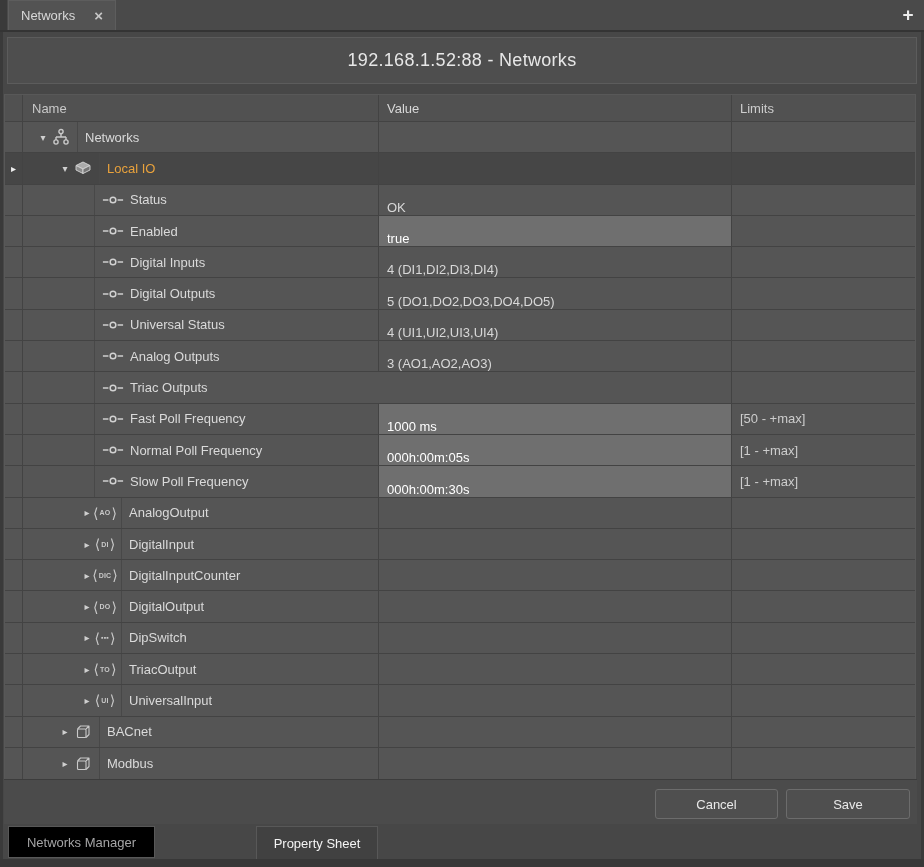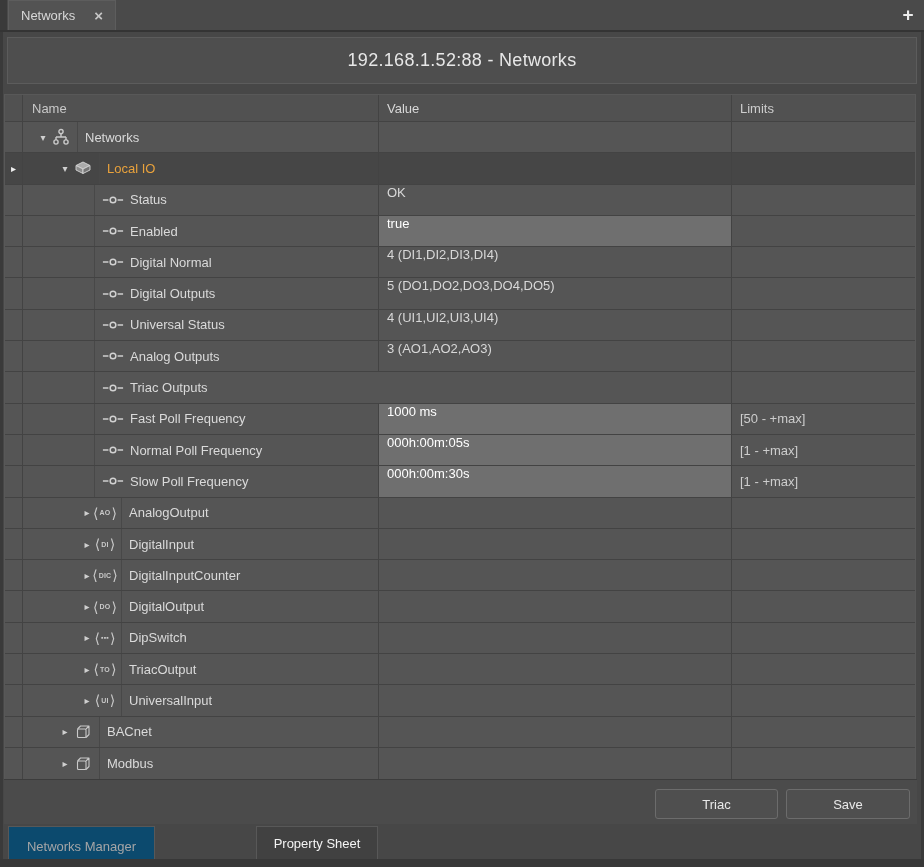--- a/index.html
+++ b/index.html
@@ -37,41 +37,41 @@
   .indent{flex:none;}
   .expander{flex:none;width:14px;display:flex;align-items:center;justify-content:center;
             color:#cfcfcf;font-size:10px;}
   .iconslot{flex:none;width:22px;display:flex;align-items:center;justify-content:center;
             margin-right:5px;}
   .content{flex:1;display:flex;align-items:center;border-left:1px solid #484848;
            padding-left:7px;min-width:0;}
   .content .iconslot{margin-right:6px;}
   .label{font-size:13px;color:#dadada;white-space:nowrap;}
   .label.accent{color:var(--accent,#e9a23c);}
-  .valuec{width:353px;border-right:1px solid #434343;display:flex;align-items:flex-start;
+  .valuec{width:353px;border-right:1px solid #434343;display:flex;align-items:flex-end;
           padding-left:8px;font-size:13px;color:#d8d8d8;white-space:nowrap;}
   .valuec.editable{background:var(--edit-bg,#6f6f6f);color:#ffffff;}
   .limitsc{width:183px;display:flex;align-items:center;padding-left:8px;font-size:13px;
            color:#cdcdcd;white-space:nowrap;}
   
   .badge{display:inline-flex;align-items:center;color:#c9c9c9;}
   .badge .br{font-size:14px;line-height:1;}
   .badge .tx{font-style:normal;font-size:7px;font-weight:bold;letter-spacing:.2px;margin:0 1px;}
   
   .btnbar{position:absolute;left:4px;top:779px;width:913px;height:45px;background:#4b4b4b;
           border-top:1px solid #3c3c3c;display:flex;justify-content:flex-end;
           align-items:flex-start;padding:9px 7px 0 0;gap:8px;}
   .btn{height:30px;background:#4f4f4f;border:1px solid #6c6c6c;border-radius:3px;
        color:#e9e9e9;font-size:13px;display:flex;align-items:center;justify-content:center;}
   .btn.cancel{width:123px;}
   .btn.save{width:124px;}
   
   .bottomtabs{position:absolute;left:8px;top:826px;height:33px;display:flex;gap:3px;}
-  .btab{height:40px;display:flex;align-items:center;justify-content:center;font-size:13px;
-        background:#0c4a6e;border:1px solid #585858;color:#a5a5a6;}
+  .btab{height:32px;display:flex;align-items:center;justify-content:center;font-size:13px;
+        background:#000000;border:1px solid #585858;color:#a5a5a6;}
   .btab.active{background:#414141;color:#f4f4f4;height:34px;}
   .btab.w1{width:147px;}.btab.w2{width:95px;margin-top:38px;}.btab.w3{width:122px;}
   .bottomstrip{position:absolute;left:0;top:859px;width:924px;height:8px;background:#383838;}
 </style>
 </head>
 <body>
 
 <div class="window">
 
   <div class="tabbar">
@@ -201,21 +201,21 @@
       <span class="expander"></span>
 
       <span class="content">
               <span class="iconslot">
                 <svg width="22" height="16" viewBox="0 0 24 16" fill="none" stroke="#d2d2d2" stroke-width="1.6">
                   <path d="M1 8 H7"></path>
                   <circle cx="12" cy="8" r="3.1"></circle>
                   <path d="M17 8 H23"></path>
                 </svg>
               </span>
-        <span class="label">Digital Normal</span>
+        <span class="label">Digital Inputs</span>
       </span>
     </div>
     <div class="cell valuec">
             <span>4 (DI1,DI2,DI3,DI4)</span>
           </div>
     <div class="cell limitsc">
             <span></span>
           </div>
   </div>
         <div class="row">
@@ -585,21 +585,21 @@
             <span></span>
           </div>
     <div class="cell limitsc">
             <span></span>
           </div>
   </div>
       </div>
   </div>
 
   <div class="btnbar">
-    <div class="btn cancel">Triac</div>
+    <div class="btn cancel">Cancel</div>
     <div class="btn save">Save</div>
   </div>
 
   <div class="bottomtabs">
     <div class="btab w1">Networks Manager</div>
     <div class="btab w2">Wire Sheet</div>
     <div class="btab w3 active">Property Sheet</div>
   </div>
   <div class="bottomstrip"></div>
 

